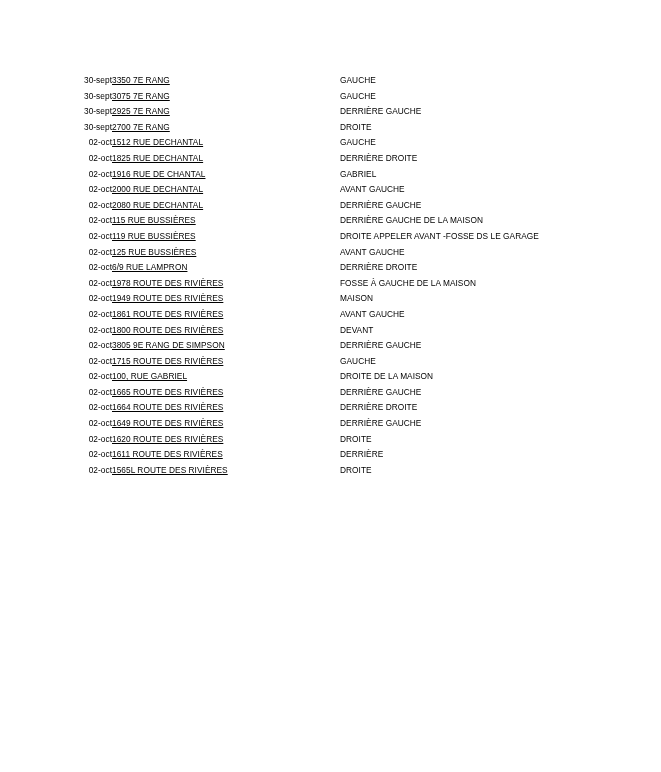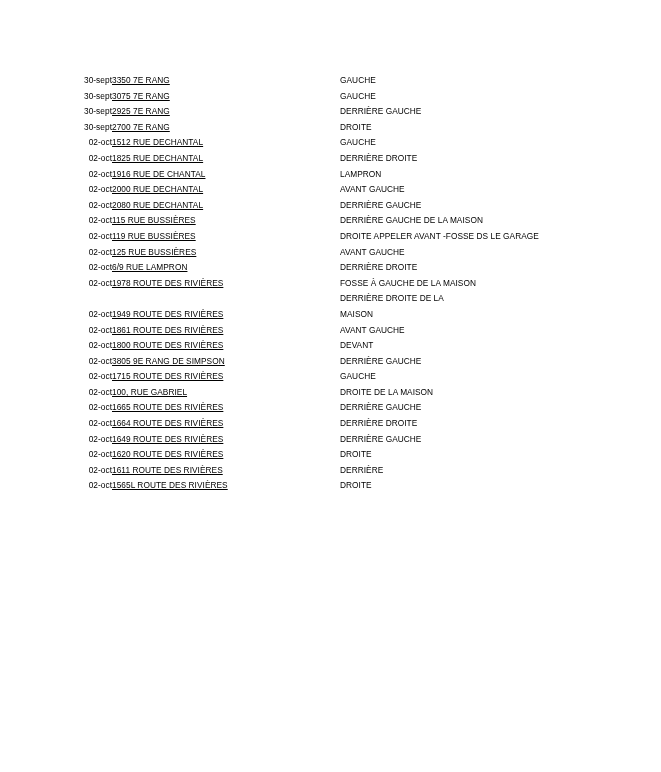--- a/index.html
+++ b/index.html
@@ -86,21 +86,21 @@
           <td class="col-note">GAUCHE</td>
         </tr>
         <tr>
           <td class="col-date">02-oct</td>
           <td class="col-addr">1825 RUE DECHANTAL</td>
           <td class="col-note">DERRIÈRE DROITE</td>
         </tr>
         <tr>
           <td class="col-date">02-oct</td>
           <td class="col-addr">1916 RUE DE CHANTAL</td>
-          <td class="col-note">LAMPRON</td>
+          <td class="col-note">GABRIEL</td>
         </tr>
         <tr>
           <td class="col-date">02-oct</td>
           <td class="col-addr">2000 RUE DECHANTAL</td>
           <td class="col-note">AVANT GAUCHE</td>
         </tr>
         <tr>
           <td class="col-date">02-oct</td>
           <td class="col-addr">2080 RUE DECHANTAL</td>
           <td class="col-note">DERRIÈRE GAUCHE</td>
@@ -122,25 +122,20 @@
         </tr>
         <tr>
           <td class="col-date">02-oct</td>
           <td class="col-addr">6/9 RUE LAMPRON</td>
           <td class="col-note">DERRIÈRE DROITE</td>
         </tr>
         <tr>
           <td class="col-date">02-oct</td>
           <td class="col-addr">1978 ROUTE DES RIVIÈRES</td>
           <td class="col-note">FOSSE À GAUCHE DE LA MAISON</td>
-        </tr>
-        <tr>
-          <td class="col-date"></td>
-          <td class="col-addr"></td>
-          <td class="col-note">DERRIÈRE DROITE DE LA</td>
         </tr>
         <tr>
           <td class="col-date">02-oct</td>
           <td class="col-addr">1949 ROUTE DES RIVIÈRES</td>
           <td class="col-note">MAISON</td>
         </tr>
         <tr>
           <td class="col-date">02-oct</td>
           <td class="col-addr">1861 ROUTE DES RIVIÈRES</td>
           <td class="col-note">AVANT GAUCHE</td>

